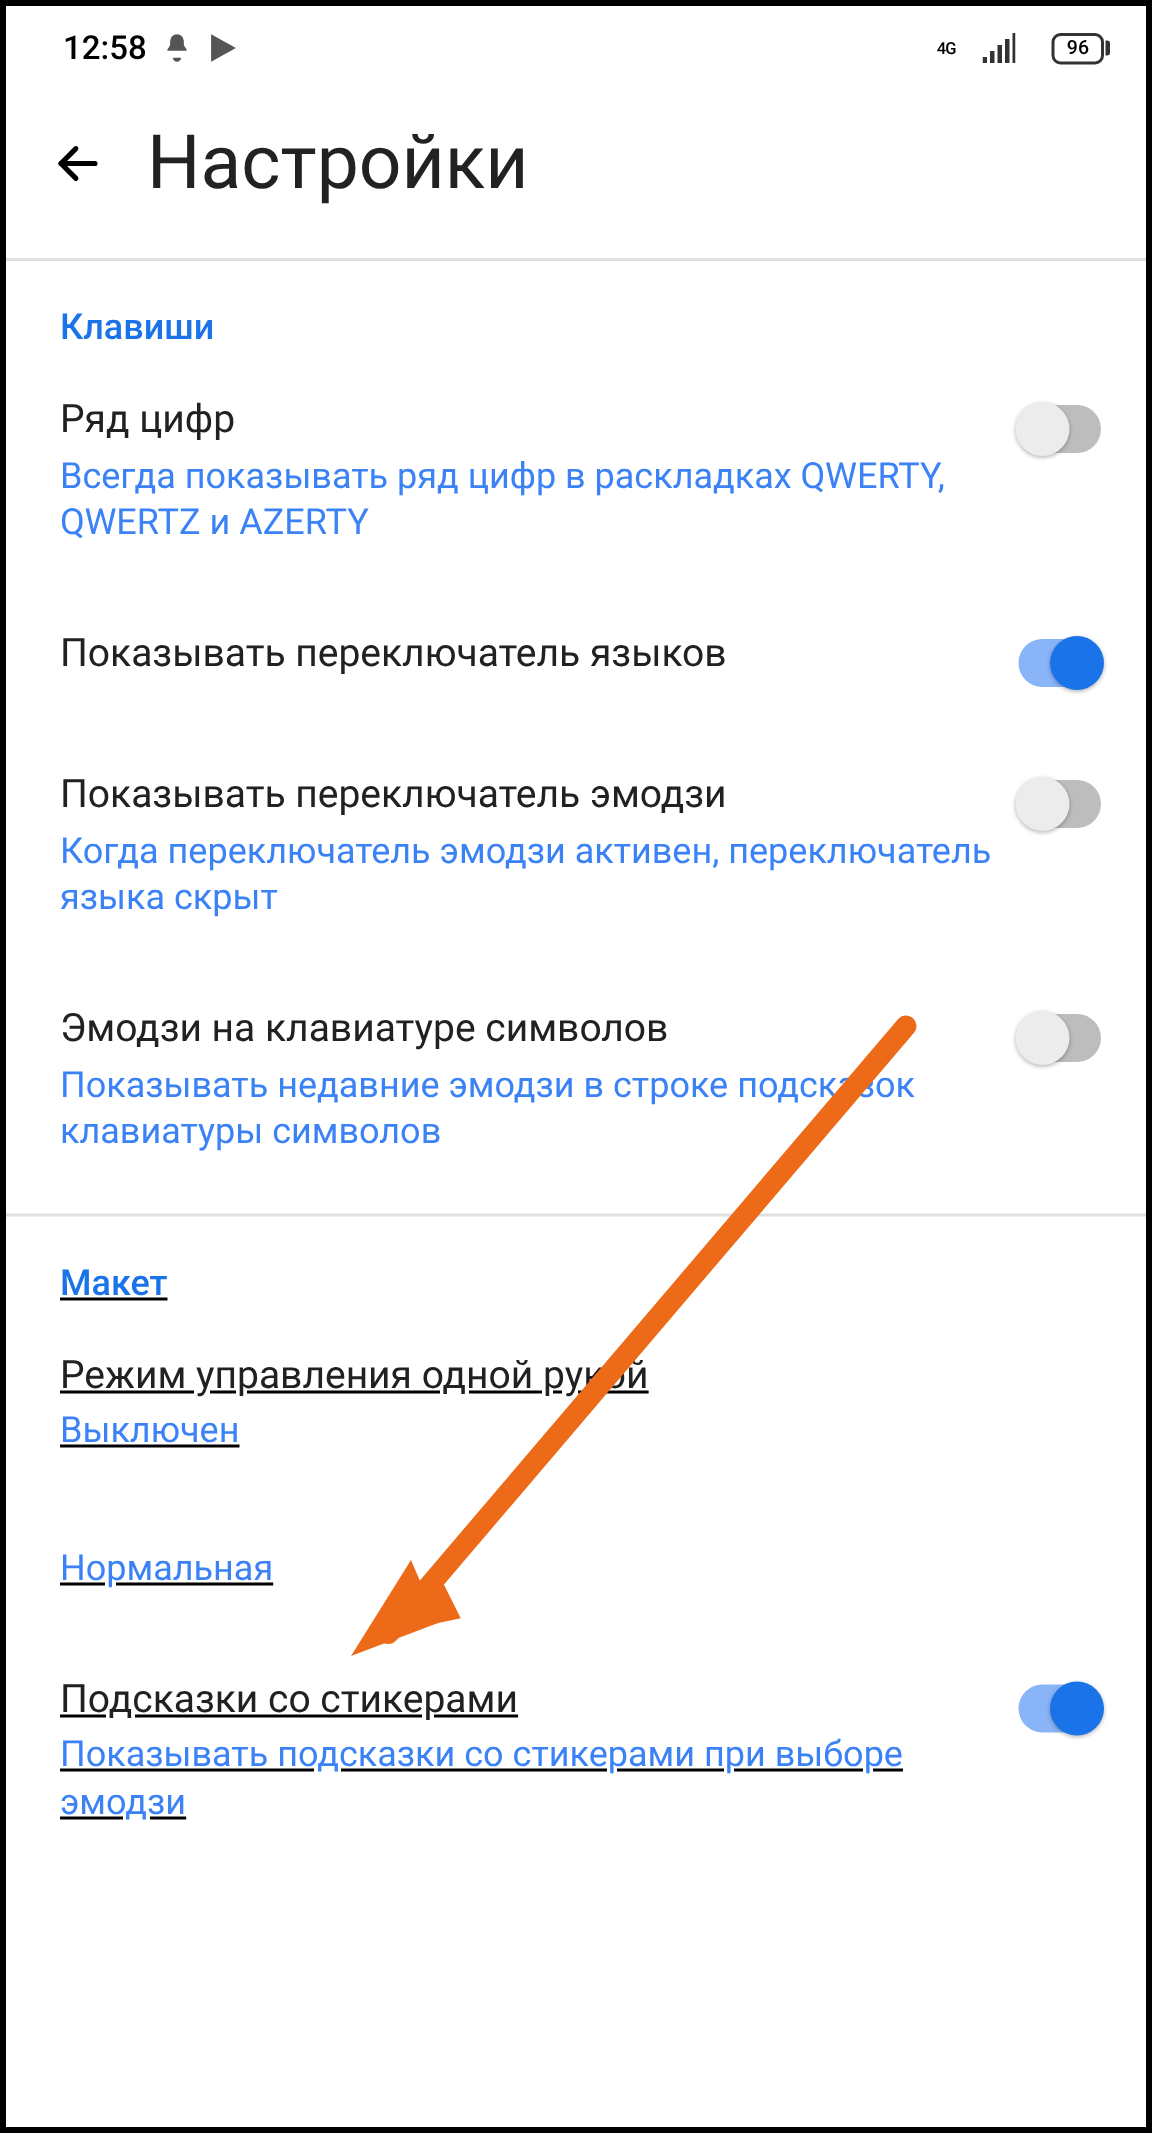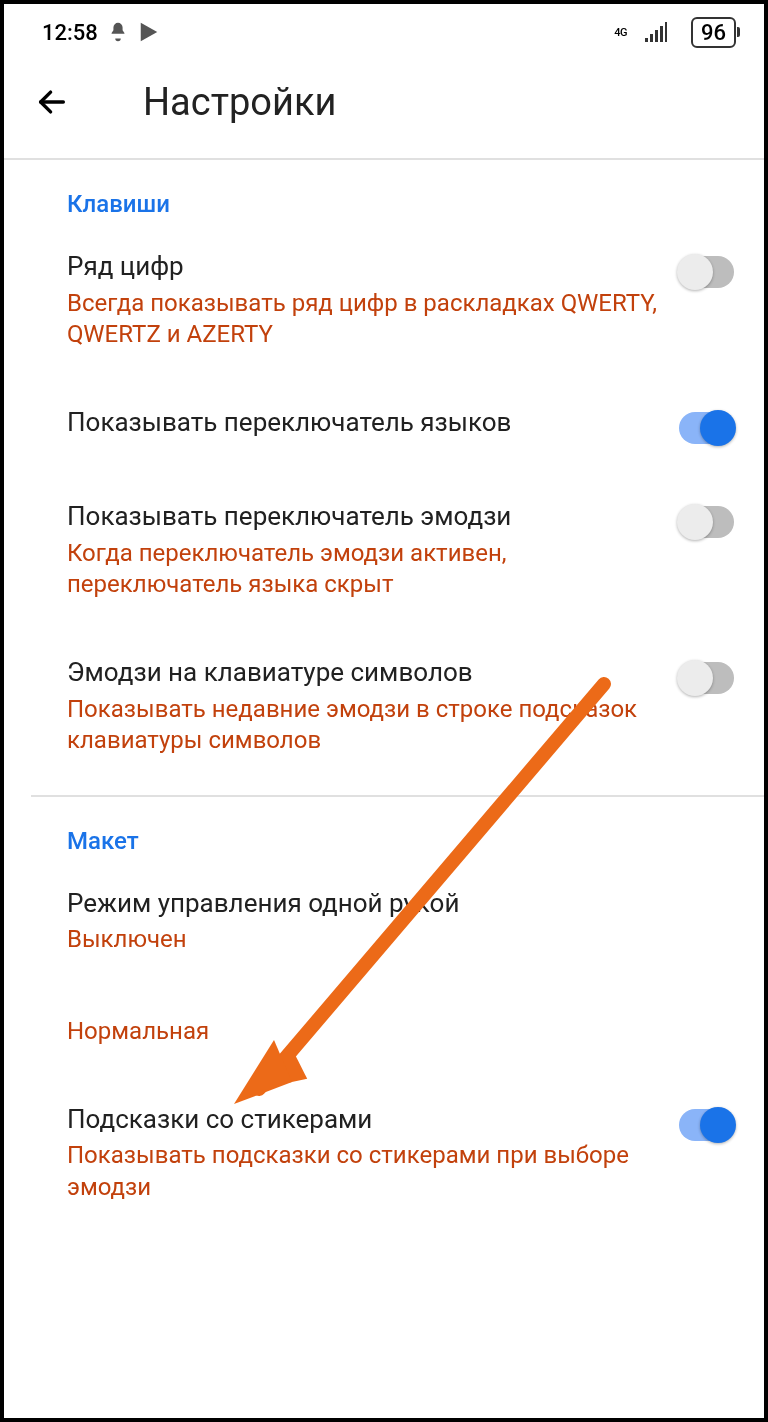--- a/index.html
+++ b/index.html
@@ -31,21 +31,21 @@
   }
   .status-left { display: flex; align-items: center; gap: 9px; }
   .status-right { margin-left: auto; display: flex; align-items: center; gap: 18px; }
   .status-icon { display: inline-flex; }
   .battery-wrap {
     display: inline-flex;
     align-items: flex-end;
     border: 2.5px solid #333;
     border-radius: 6px;
     padding: 1px 8px 1px 8px;
-    font-size: 22px;
+    font-size: 13px;
     font-weight: 500;
     position: relative;
     margin-left: 6px;
   }
   .battery-wrap::after {
     content: "";
     position: absolute;
     right: -6px;
     top: 50%;
     transform: translateY(-50%);
@@ -62,28 +62,27 @@
     padding: 20px 28px 34px 28px;
     border-bottom: 2px solid #e0e0e0;
     gap: 26px;
   }
   .back-btn {
     width: 40px; height: 40px;
     display: inline-flex; align-items: center; justify-content: center;
     color: #000;
   }
   .app-title {
-    font-size: 38px;
+    font-size: 50px;
     color: #222;
     font-weight: 400;
-    margin-left: 45px;
-  }
-
-  
-  .section { border-bottom: 2px solid #e0e0e0; padding-bottom: 10px; margin-left: 27px; }
+  }
+
+  
+  .section { border-bottom: 2px solid #e0e0e0; padding-bottom: 10px; }
   .section-header {
     color: #1a73e8;
     font-size: 24px;
     font-weight: 500;
     padding: 30px 36px 4px 36px;
   }
 
   .setting-row {
     display: flex;
     align-items: flex-start;
@@ -91,21 +90,21 @@
     gap: 18px;
   }
   .setting-text { flex: 1; min-width: 0; }
   .setting-title {
     font-size: 26px;
     color: #212121;
     line-height: 1.3;
   }
   .setting-sub {
     font-size: 24px;
-    color: #c2410c;
+    color: #3b82f6;
     line-height: 1.3;
     margin-top: 4px;
   }
 
   .toggle {
     width: 55px;
     height: 32px;
     border-radius: 20px;
     position: relative;
     flex-shrink: 0;
@@ -216,21 +215,21 @@
       <div class="setting-text">
         <div class="setting-title">Эмодзи на клавиатуре символов</div>
         <div class="setting-sub">Показывать недавние эмодзи в строке подсказок клавиатуры символов</div>
       </div>
       <div class="toggle off">
           <div class="knob"></div>
         </div>
     </div>
   </div>
 
-  <div class="section" style="border-bottom:none;">
+  <div class="section" style="border-bottom:none;text-decoration:underline;">
     <div class="section-header">Макет</div>
 
     <div class="setting-row">
       <div class="setting-text">
         <div class="setting-title">Режим управления одной рукой</div>
         <div class="setting-sub">Выключен</div>
       </div>
     </div>
 
     <div class="setting-row">

